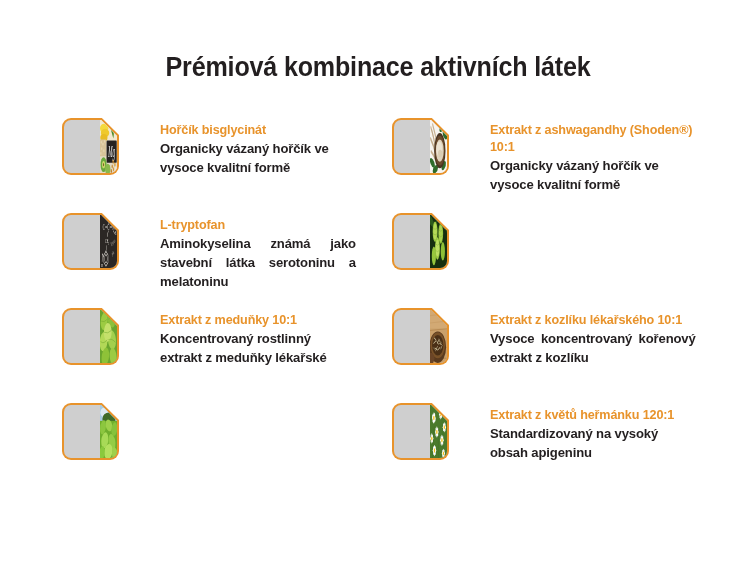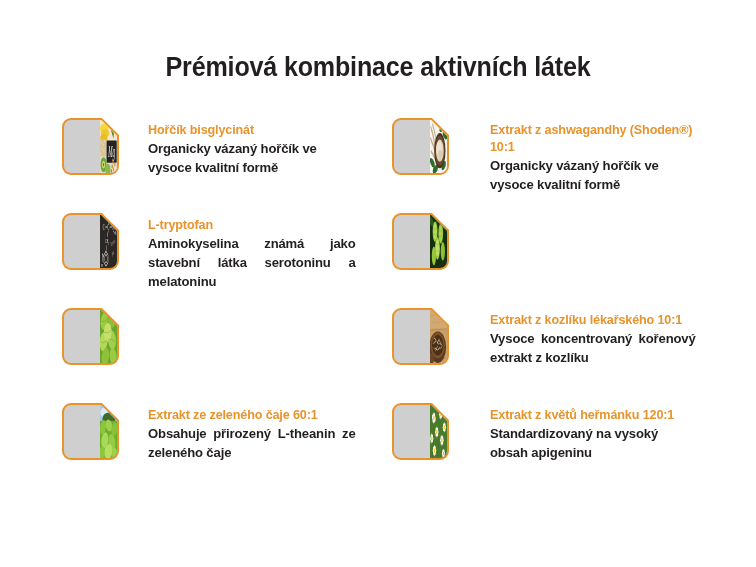--- a/index.html
+++ b/index.html
@@ -82,21 +82,21 @@
     clip-path: polygon(0 0, 70% 0, 100% 30%, 100% 100%, 0 100%);
     -webkit-clip-path: polygon(0 0, 70% 0, 100% 30%, 100% 100%, 0 100%);
     background: #cfcfcf;
     padding-left: 36px;
   }
   .thumb .inner svg { display: block; width: 100%; height: 100%; }
 
   
   .txt {
     flex: 1 1 auto;
-    padding-left: 29px;
+    padding-left: 41px;
     padding-top: 3px;
   }
   .column.right .txt { padding-left: 41px; }
 
   .head {
     color: #e8932b;
     font-size: 13px;
     font-weight: bold;
     line-height: 17px;
     letter-spacing: -0.15px;
@@ -223,20 +223,24 @@
               <g stroke="#6fa42c" stroke-width="0.8" fill="none">
                 <path d="M4 12 q10 2 20 -2"></path>
                 <path d="M28 10 q10 -3 20 2"></path>
                 <path d="M2 34 q11 3 22 -2"></path>
                 <path d="M28 32 q12 -2 24 3"></path>
                 <path d="M14 24 q12 2 24 -2"></path>
               </g>
             </svg>
           </div>
         </div>
+        <div class="txt">
+          <div class="head">Extrakt z meduňky 10:1</div>
+          <div class="body">Koncentrovaný rostlinný extrakt z meduňky lékařské</div>
+        </div>
       </div>
 
       <div class="item r3">
         <div class="thumb">
           <div class="inner">
             <svg viewBox="0 0 57 57" preserveAspectRatio="none">
               <rect width="57" height="20" fill="#a8cbe0"></rect>
               <ellipse cx="14" cy="8" rx="13" ry="5" fill="#dce9f2"></ellipse>
               <ellipse cx="44" cy="6" rx="12" ry="4" fill="#e6f0f6"></ellipse>
               <ellipse cx="30" cy="15" rx="22" ry="7" fill="#3f6b2a"></ellipse>
@@ -244,24 +248,20 @@
               <ellipse cx="10" cy="24" rx="10" ry="7" fill="#8cc63f" transform="rotate(-25 10 24)"></ellipse>
               <ellipse cx="30" cy="22" rx="11" ry="6" fill="#9ed04b" transform="rotate(12 30 22)"></ellipse>
               <ellipse cx="48" cy="26" rx="10" ry="7" fill="#86c23a" transform="rotate(-18 48 26)"></ellipse>
               <ellipse cx="16" cy="38" rx="12" ry="8" fill="#a8da57" transform="rotate(-20 16 38)"></ellipse>
               <ellipse cx="40" cy="40" rx="12" ry="8" fill="#95cc45" transform="rotate(22 40 40)"></ellipse>
               <ellipse cx="28" cy="50" rx="14" ry="8" fill="#b4e05f" transform="rotate(-8 28 50)"></ellipse>
               <ellipse cx="6" cy="52" rx="10" ry="7" fill="#8ac93d" transform="rotate(-30 6 52)"></ellipse>
               <ellipse cx="50" cy="53" rx="10" ry="7" fill="#9ed04b" transform="rotate(25 50 53)"></ellipse>
             </svg>
           </div>
-        </div>
-        <div class="txt">
-          <div class="head">Extrakt ze zeleného čaje 60:1</div>
-          <div class="body justify">Obsahuje přirozený L-theanin ze zeleného čaje</div>
         </div>
       </div>
 
     </div>
 
     <div class="column right">
 
       <div class="item r0">
         <div class="thumb">
           <div class="inner">

